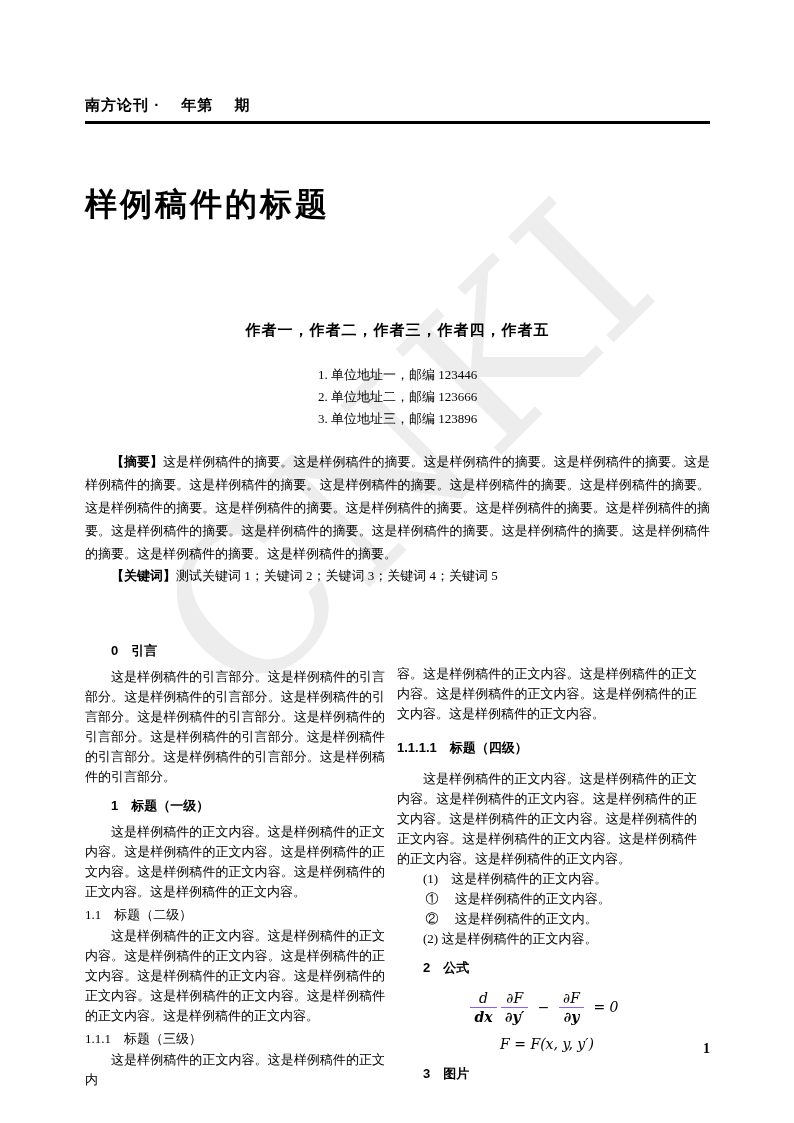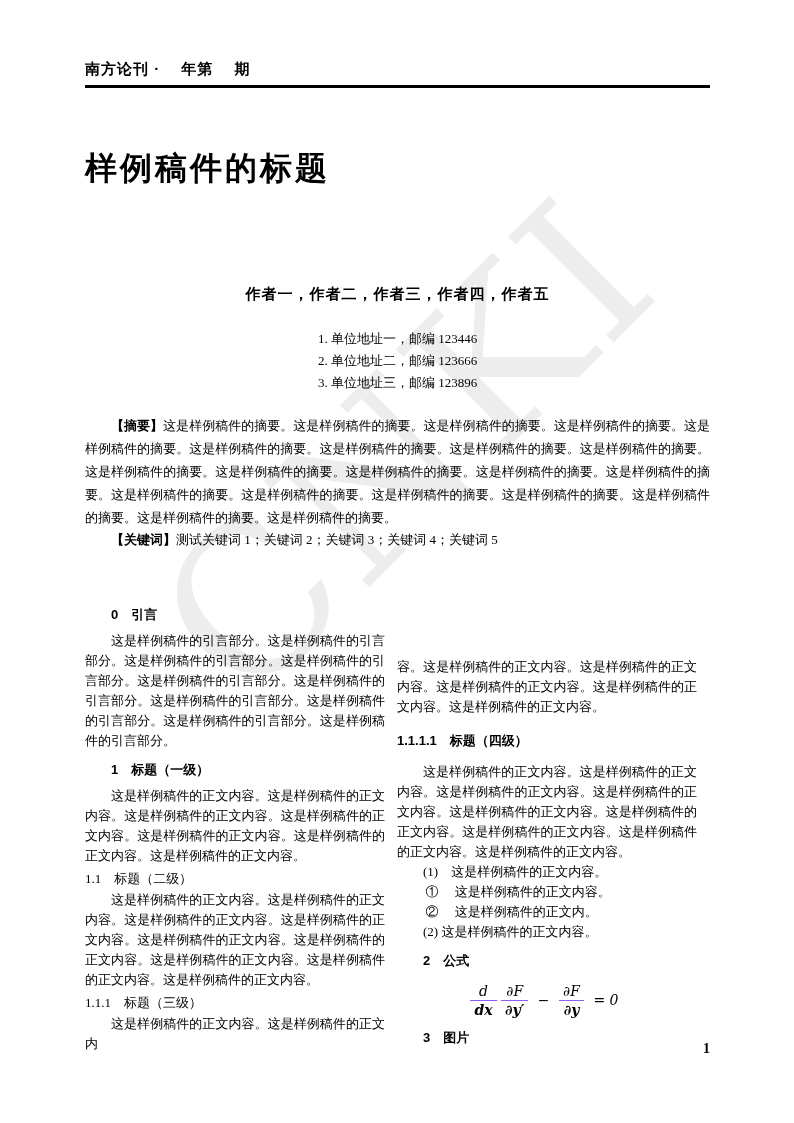--- a/index.html
+++ b/index.html
@@ -11,21 +11,21 @@
   }
   .watermark {
     position:absolute; left:57px; top:330px; width:700px;
     text-align:center; font-size:205px; letter-spacing:6px;
     font-family:"DejaVu Serif",serif; color:rgba(0,0,0,0.07);
     transform:rotate(-45deg); z-index:0; pointer-events:none; user-select:none;
   }
   .content { position:absolute; left:85px; top:0; width:625px; z-index:1; }
 
   .header-text {
-    margin-top:60px; padding-bottom:6px; border-bottom:3px solid #000;
+    margin-top:96px; padding-bottom:6px; border-bottom:3px solid #000;
     font-family:"Liberation Sans","DejaVu Sans",sans-serif;
     font-weight:bold; font-size:15px; letter-spacing:1px;
   }
   .title {
     margin-top:59px; text-align:left; font-size:32px; letter-spacing:3px;
     font-family:"Liberation Sans","DejaVu Sans",sans-serif; font-weight:700;
   }
   .authors {
     margin-top:94px; text-align:center; font-size:15px; font-weight:bold;
     font-family:"Liberation Sans","DejaVu Sans",sans-serif; letter-spacing:1px;
@@ -128,20 +128,21 @@
               <span class="num">∂F</span>
               <span class="den">∂y′</span>
             </span>
             <span class="f-op">−</span>
             <span class="frac">
               <span class="num">∂F</span>
               <span class="den">∂y</span>
             </span>
             <span class="f-op">= 0</span>
           </div>
+          <div class="f-row">F = F(x, y, y′)</div>
         </div>
 
         <div class="h-num">3　图片</div>
       </div>
 
     </div>
   </div>
 
   <div class="pageno">1</div>
 

